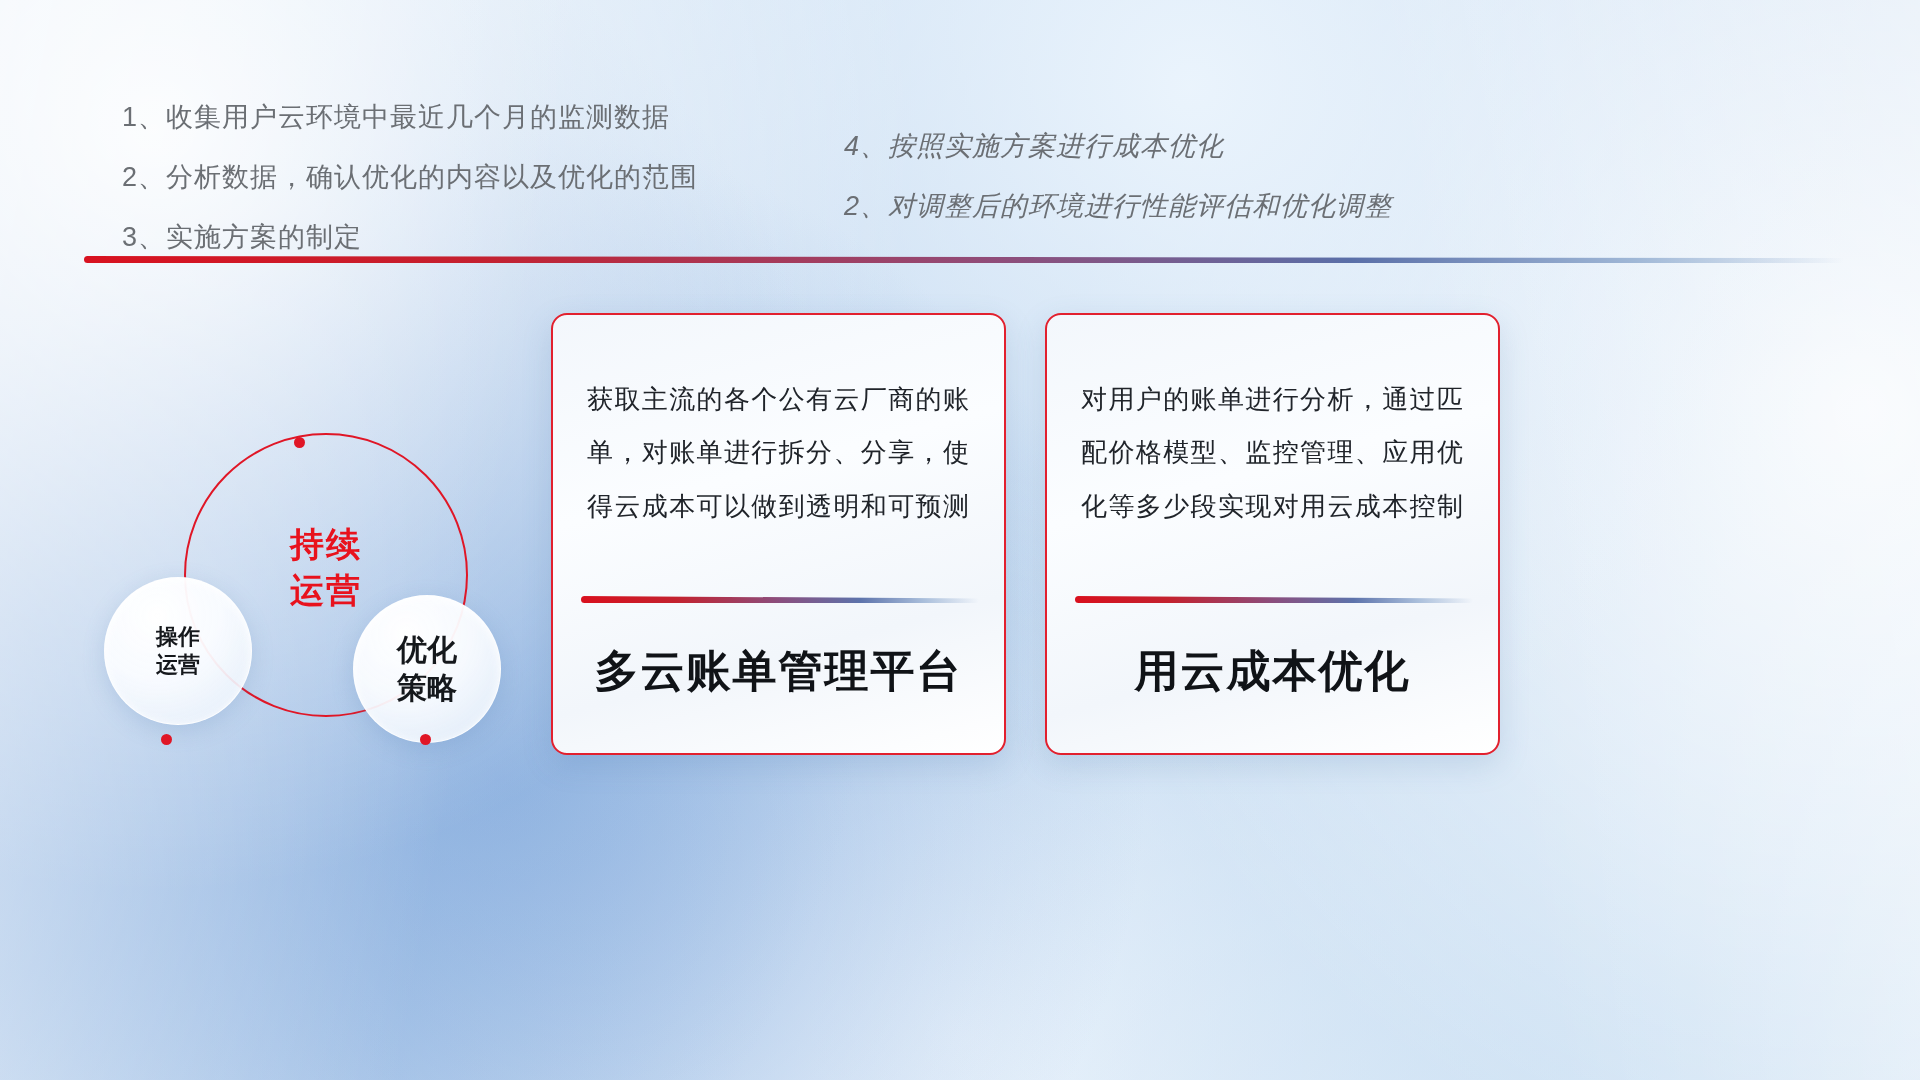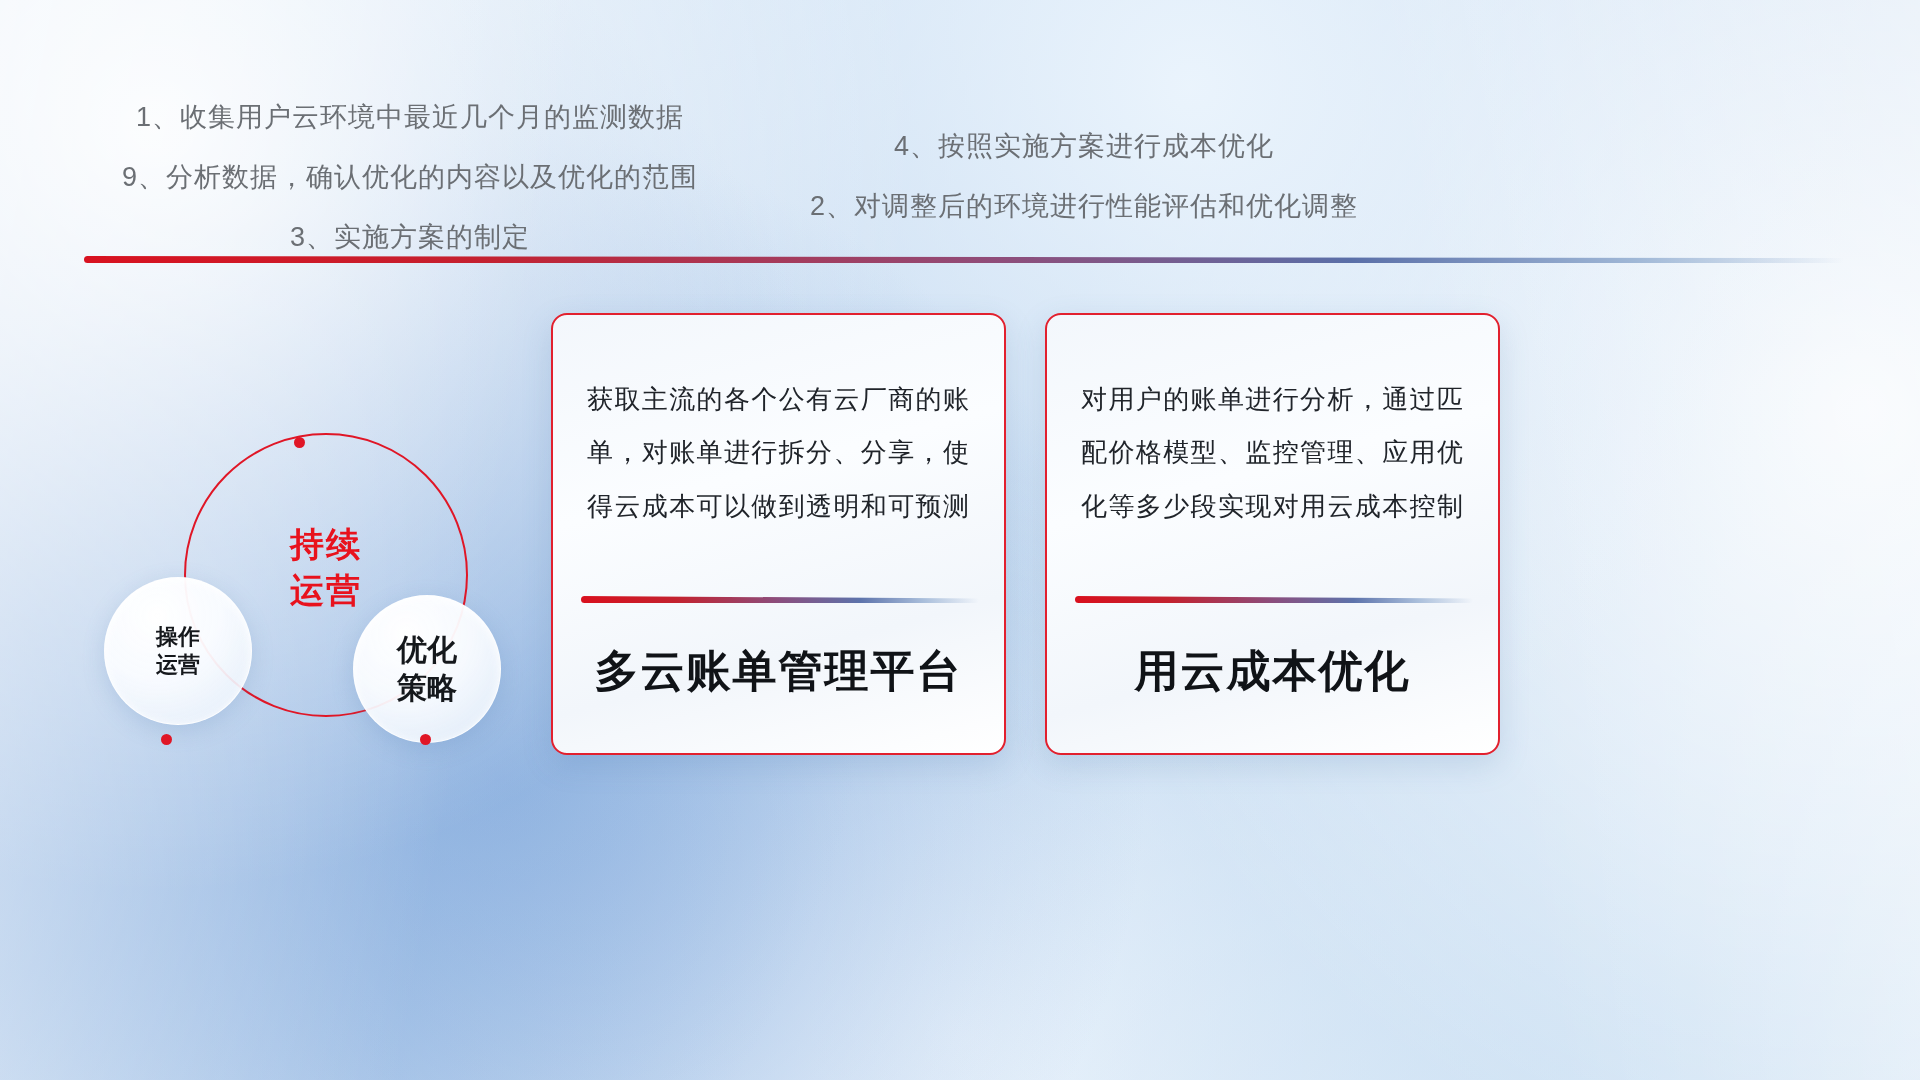--- a/index.html
+++ b/index.html
@@ -29,23 +29,23 @@
     background:
       linear-gradient(100deg, rgba(255,255,255,0.55) 0%, rgba(255,255,255,0) 28%),
       linear-gradient(260deg, rgba(255,255,255,0.50) 0%, rgba(255,255,255,0) 26%);
     pointer-events:none;
   }
 
   .stage { position:absolute; inset:0; z-index:5; }
 
   
   .bullets { position:absolute; color:#6b6f74; font-size:27px; letter-spacing:1px; white-space:nowrap; }
-  .bullets .row { margin-bottom:24px;text-align:center; }
+  .bullets .row { margin-bottom:24px; }
   #list-left  { left:122px; top:99px; }
-  #list-right { left:810px; top:128px; }
+  #list-right { left:844px; top:128px;font-style:italic; }
 
   
   .divider {
     position:absolute; left:84px; top:256px; width:1760px; height:7px;
     background:linear-gradient(90deg,#d81220 0%,#c5202f 22%,#8f4d7a 52%,#5a6fa8 72%,#9fb7d6 88%,rgba(210,226,242,0) 100%);
     border-radius:4px;
     clip-path:polygon(0 0,100% 30%,100% 100%,0 100%);
   }
 
   
@@ -112,21 +112,21 @@
 </head>
 <body>
 
 <div class="bg"></div>
 <div class="bg-veil"></div>
 
 <div class="stage">
 
   <div class="bullets" id="list-left">
     <div class="row">1、收集用户云环境中最近几个月的监测数据</div>
-    <div class="row">9、分析数据，确认优化的内容以及优化的范围</div>
+    <div class="row">2、分析数据，确认优化的内容以及优化的范围</div>
     <div class="row">3、实施方案的制定</div>
   </div>
 
   <div class="bullets" id="list-right">
     <div class="row">4、按照实施方案进行成本优化</div>
     <div class="row">2、对调整后的环境进行性能评估和优化调整</div>
   </div>
 
   <div class="divider"></div>
 

